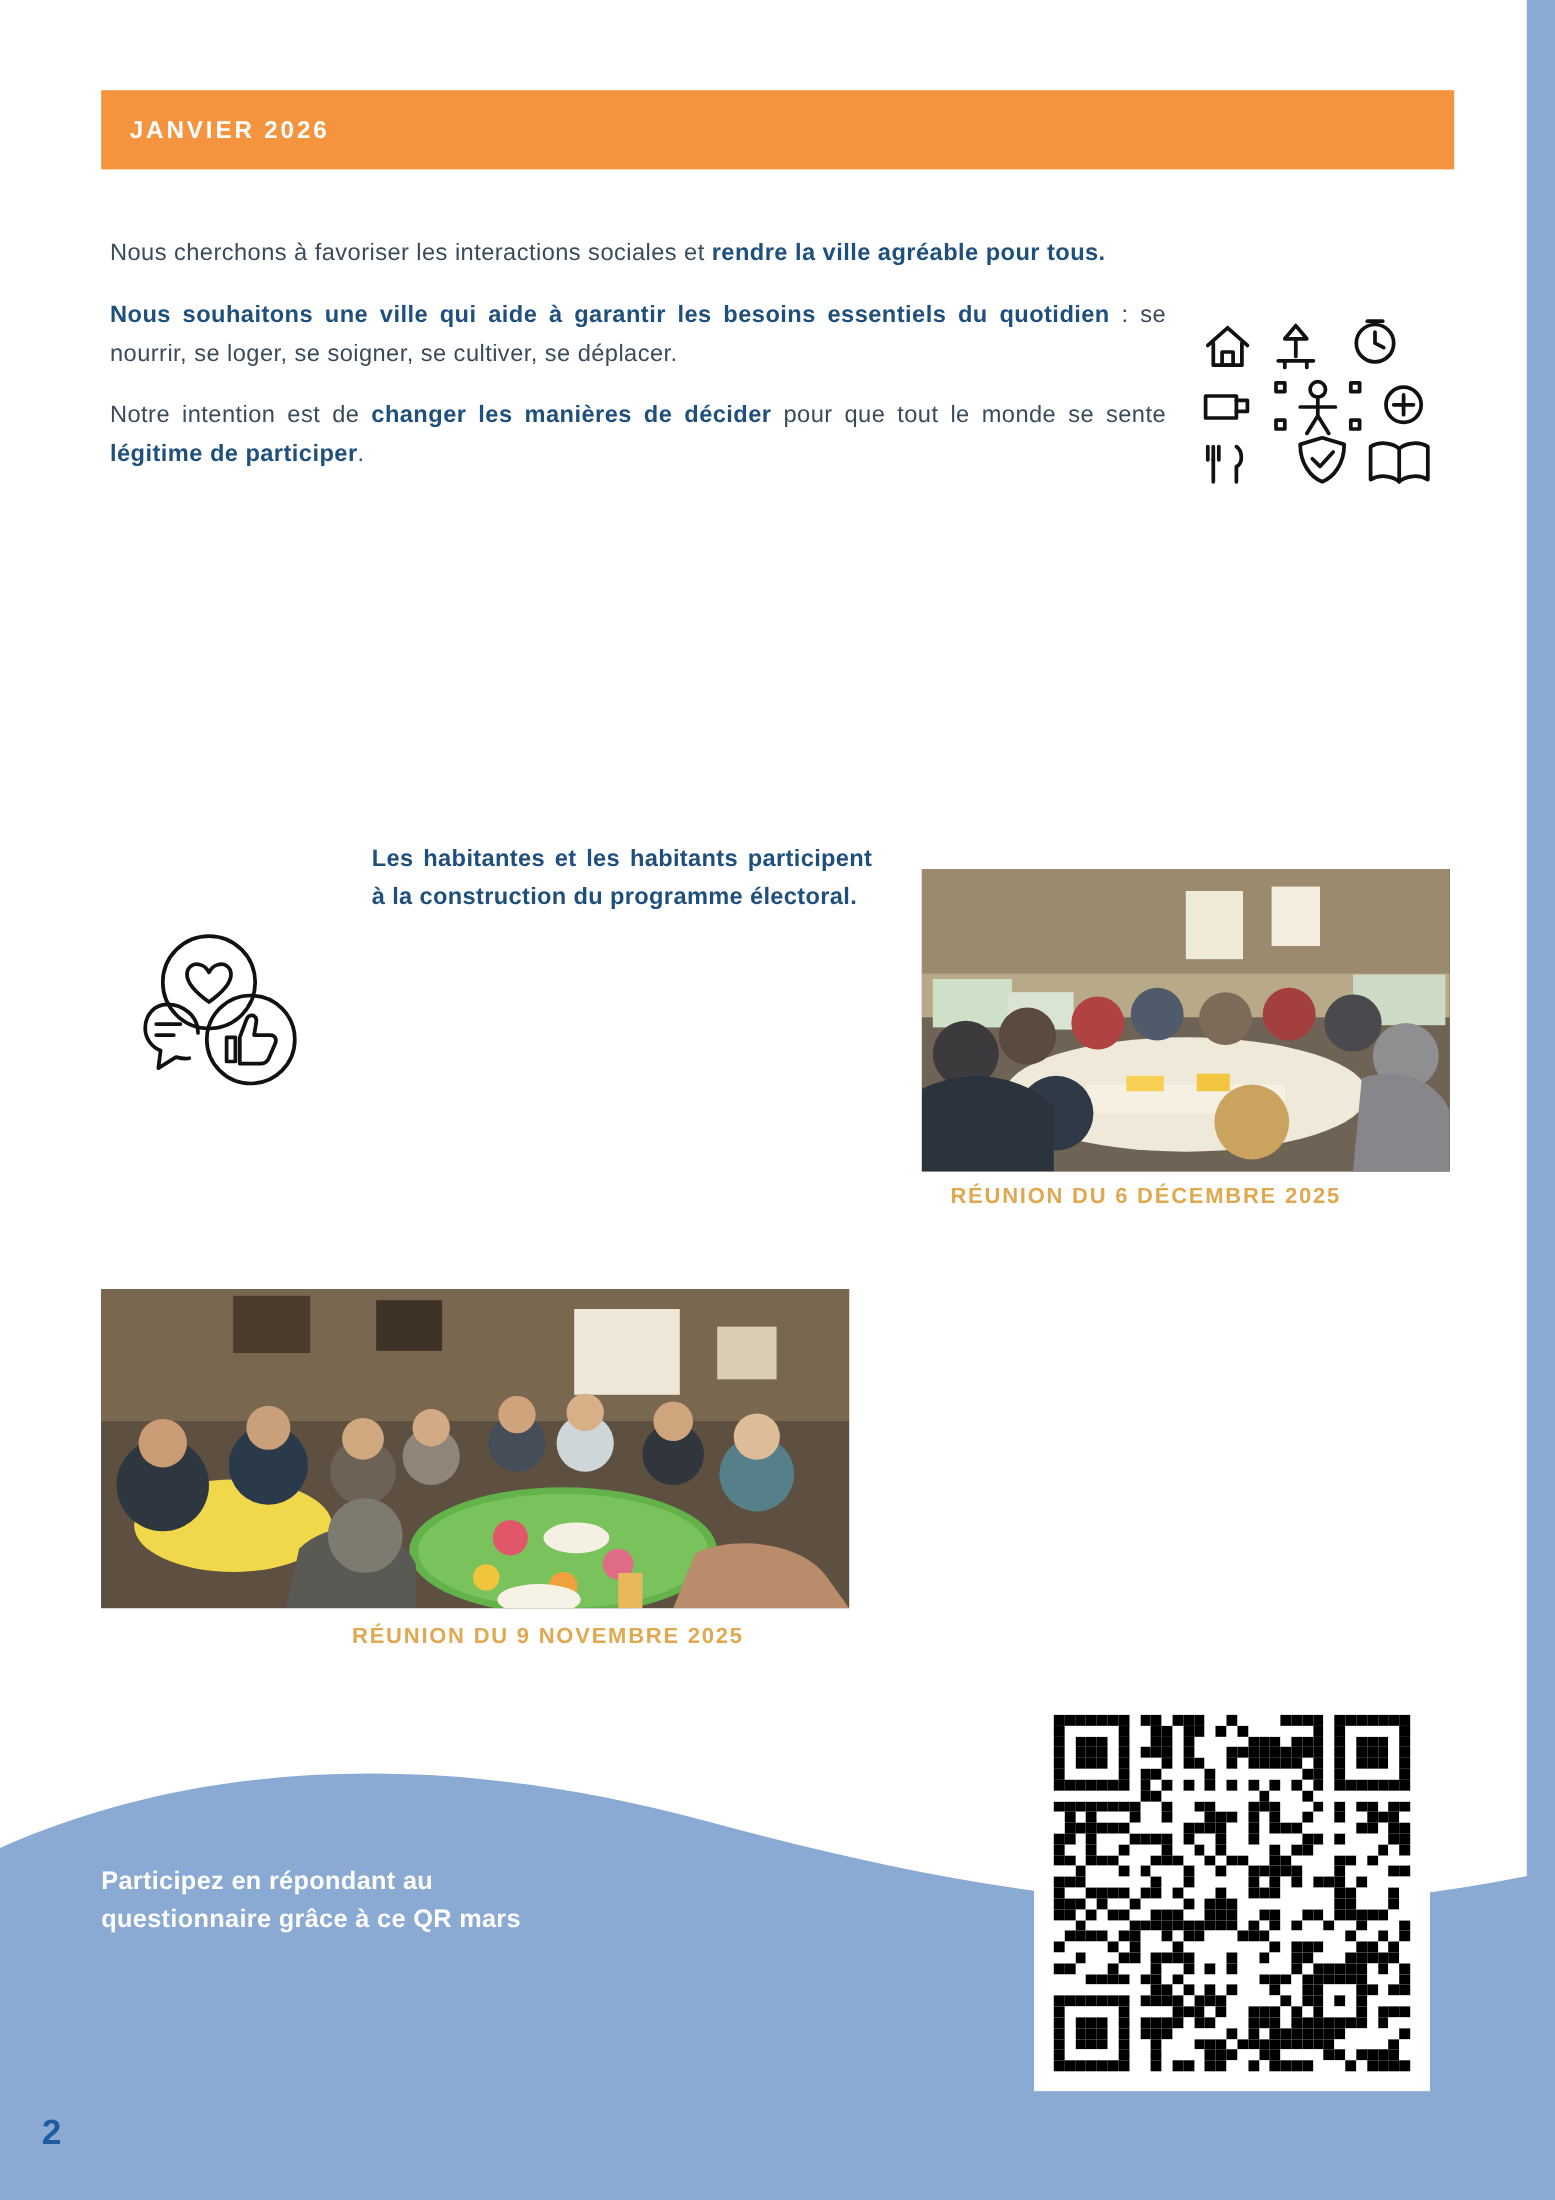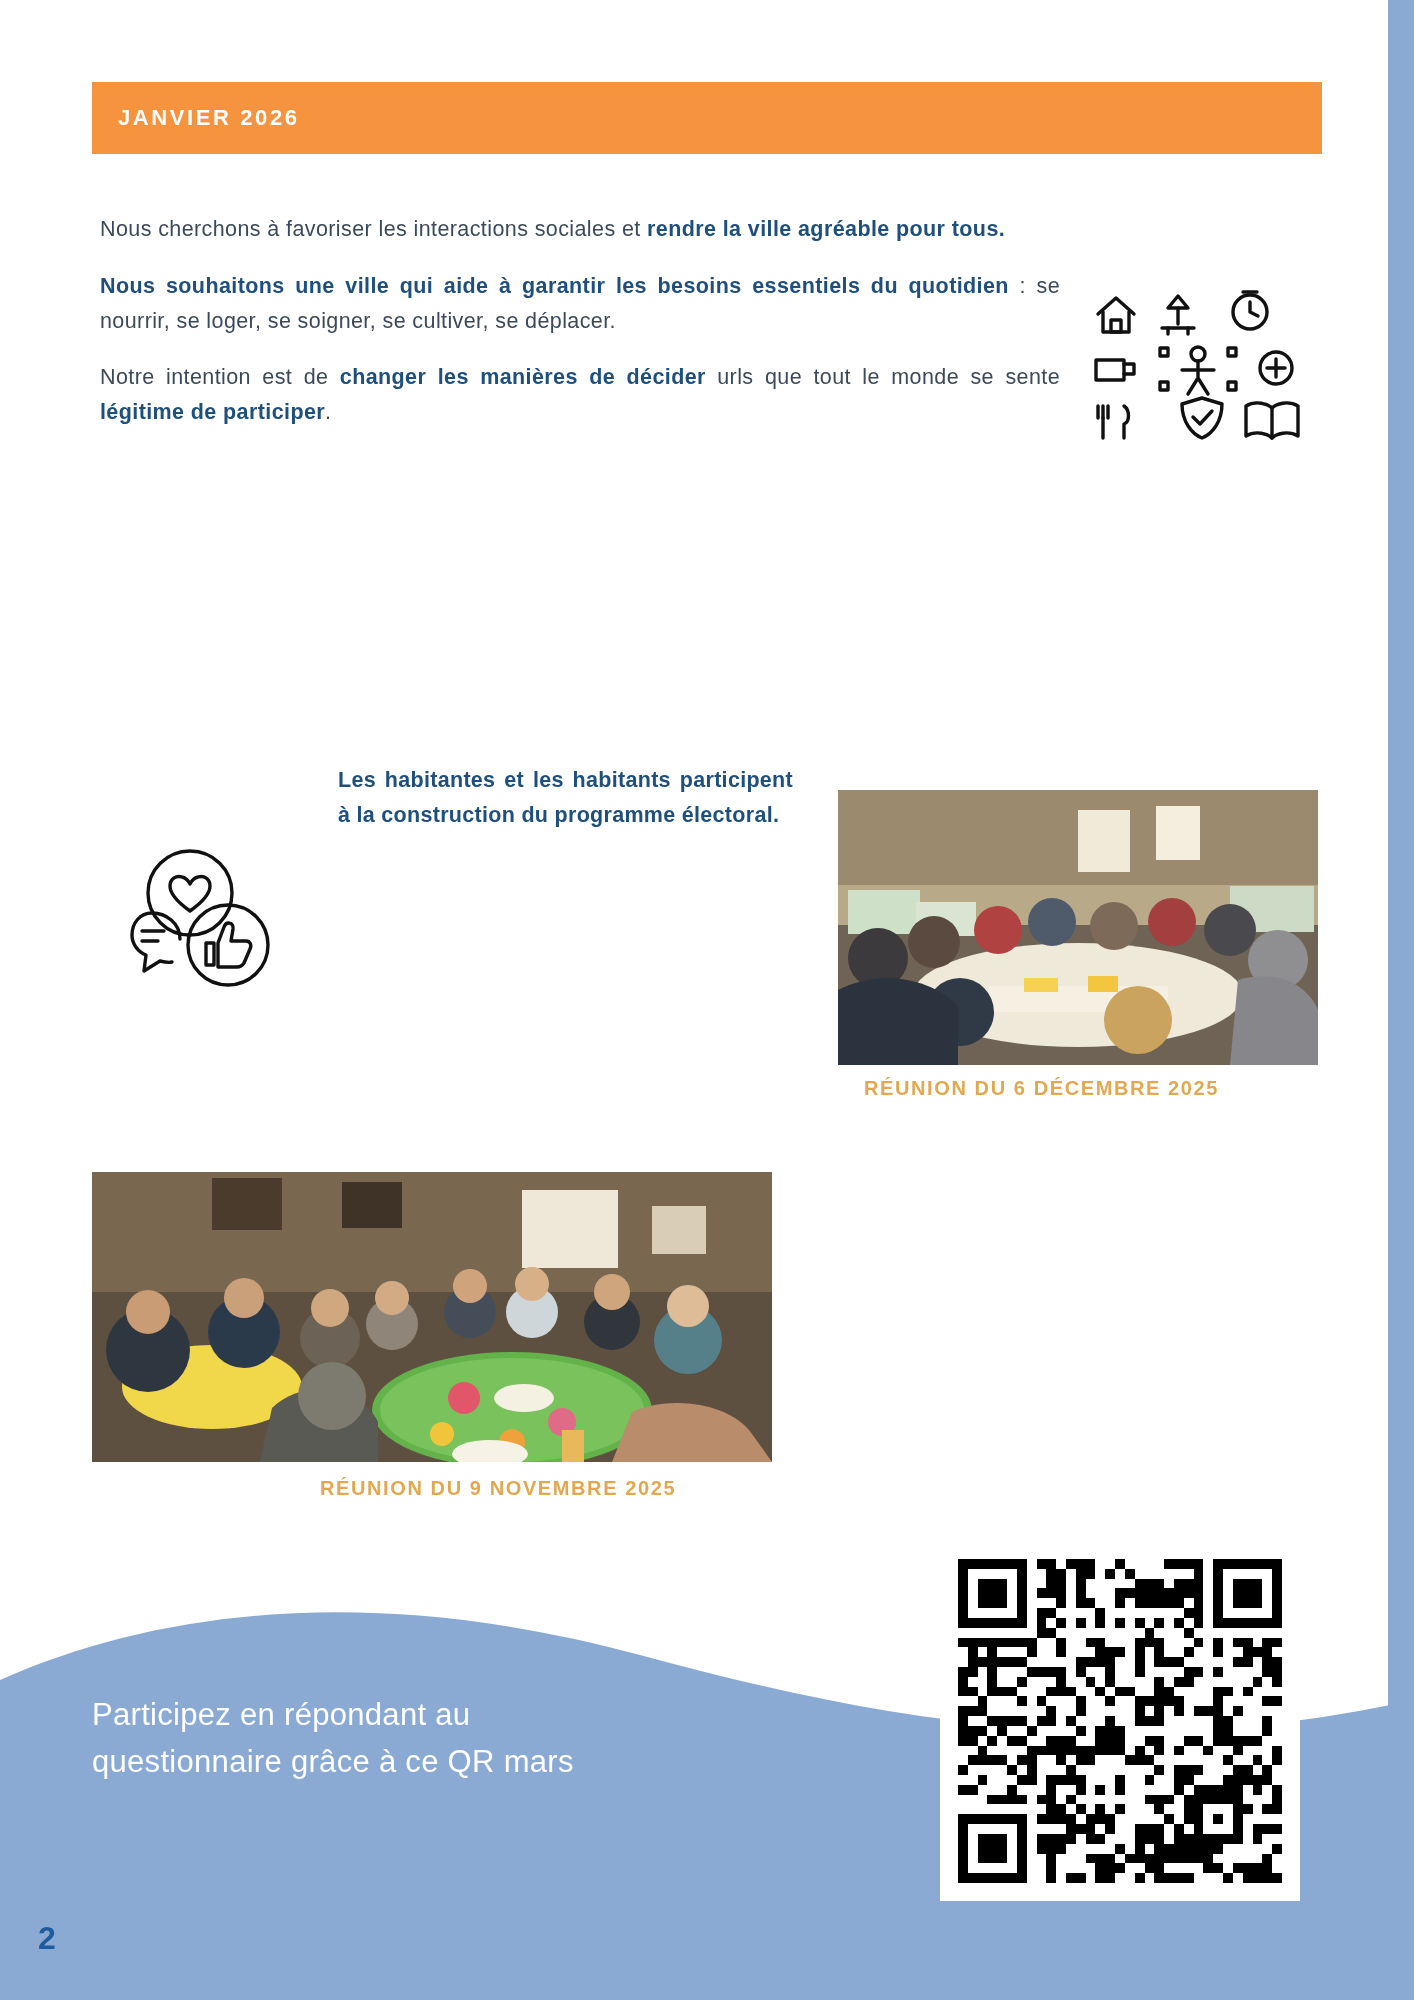--- a/index.html
+++ b/index.html
@@ -158,22 +158,22 @@
     width: 1414px; height: 440px;
   }
 
   .bottom-text {
     position: absolute;
     left: 92px; top: 1692px;
     width: 720px;
   }
   .bottom-text .l1 {
     color: #ffffff;
-    font-size: 31px;
-    font-weight: normal;
+    font-size: 23px;
+    font-weight: bold;
     line-height: 1.5;
     letter-spacing: 0.3px;
   }
   .bottom-text .l2 {
     color: #ffffff;
     font-size: 27px;
     line-height: 1.5;
     letter-spacing: 0.3px;
     margin-top: 2px;
   }
@@ -213,21 +213,21 @@
     <path d="M0,120 C180,40 400,30 640,95 C880,160 1120,205 1414,140 L1414,440 L0,440 Z" fill="#8aaad4"></path>
   </svg>
 
   <div class="header-band">
     <div class="label">JANVIER 2026</div>
   </div>
 
   <div class="intro">
     <p><span>Nous cherchons à favoriser les interactions sociales et </span><b>rendre la ville agréable pour tous.</b></p>
     <p><b>Nous souhaitons une ville qui aide à garantir les besoins essentiels du quotidien</b><span> : se nourrir, se loger, se soigner, se cultiver, se déplacer.</span></p>
-    <p class="last"><span>Notre intention est de </span><b>changer les manières de décider</b><span> urls que tout le monde se sente </span><b>légitime de participer</b><span>.</span></p>
+    <p class="last"><span>Notre intention est de </span><b>changer les manières de décider</b><span> pour que tout le monde se sente </span><b>légitime de participer</b><span>.</span></p>
   </div>
 
   <svg class="picto" viewBox="0 0 215 170">
     <g fill="none" stroke="#111" stroke-width="3.4" stroke-linecap="round" stroke-linejoin="round">
 
       <path d="M8 36 L26 20 L44 36"></path>
       <path d="M13 34 L13 54 L39 54 L39 34"></path>
       <rect x="21" y="42" width="10" height="12"></rect>
 
       <path d="M88 18 L98 30 L78 30 Z"></path>

